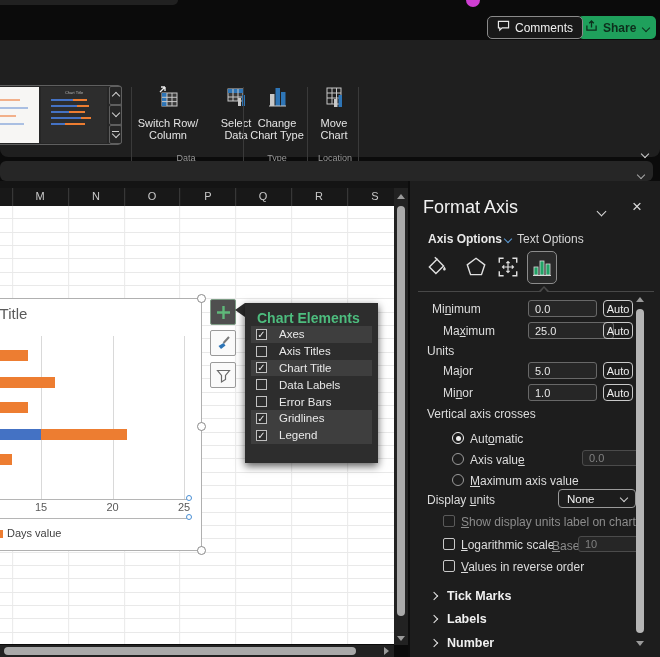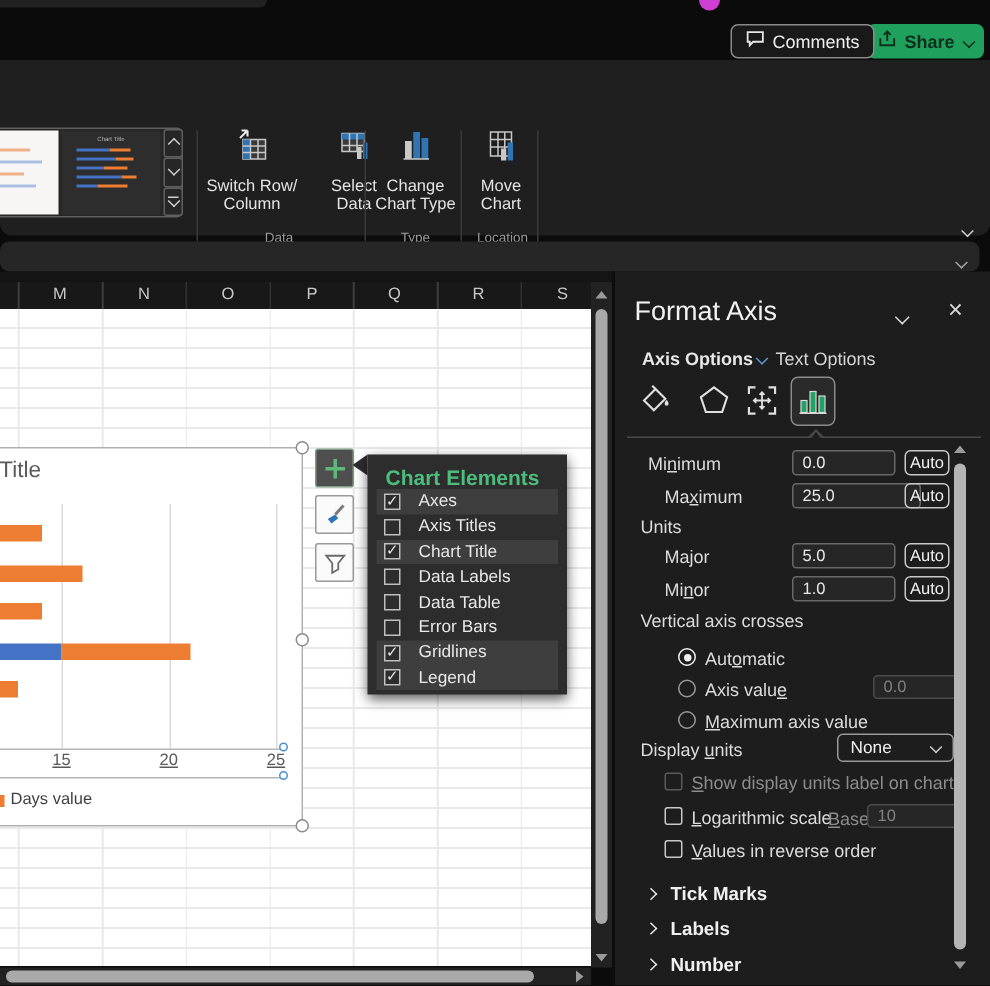--- a/index.html
+++ b/index.html
@@ -67,21 +67,21 @@
   .tri.down  { border-left:4px solid transparent; border-right:4px solid transparent; border-top:5px solid #9a9a9a; }
   .tri.right { border-top:4px solid transparent; border-bottom:4px solid transparent; border-left:5px solid #9a9a9a; }
   .sep-col { left:408px; top:181px; width:2px; height:476px; background:#0d0d0d; }
 
   
   .chart { left:-60px; top:298px; width:262px; height:253px; background:#fff; border:1px solid #b0b0b0; }
   .chart-title { position:absolute; left:18px; top:6px; font-size:15px; color:#5a5a5a; white-space:nowrap; }
   .gridline { position:absolute; top:37px; width:1px; height:163px; background:#d9d9d9; }
   .bar { position:absolute; height:11px; }
   .axis-line { position:absolute; left:0; width:249px; height:1px; background:#b5b5b5; }
-  .ticklab { position:absolute; top:202px; width:22px; margin-left:-11px; text-align:center; font-size:11px; color:#595959;text-decoration:underline; }
+  .ticklab { position:absolute; top:202px; width:22px; margin-left:-11px; text-align:center; font-size:11px; color:#595959; }
   .legend-sq { position:absolute; left:53px; top:231px; width:9px; height:8px; }
   .legend-tx { position:absolute; left:66px; top:228px; font-size:11px; color:#3f3f3f; }
   .handle { width:9px; height:9px; border-radius:50%; background:#fff; border:1.5px solid #8a8a8a; }
   .bhandle { width:6px; height:6px; border-radius:50%; background:#fff; border:1.2px solid #4a8fd4; }
 
   
   .side-btn { left:210px; width:26px; height:26px; border-radius:2px; display:flex; align-items:center; justify-content:center; }
   .plus-btn { background:#4f4f4f; border:1.5px solid #7d9c85; }
   .white-btn { background:#fafafa; border:1px solid #9a9a9a; }
 
@@ -344,24 +344,20 @@
         <div class="ce-row on">
           <span class="ce-box">✓</span>
           <span class="ce-lab">Chart Title</span>
         </div>
         <div class="ce-row">
           <span class="ce-box"></span>
           <span class="ce-lab">Data Labels</span>
         </div>
         <div class="ce-row">
           <span class="ce-box"></span>
-          <span class="ce-lab">Data Table</span>
-        </div>
-        <div class="ce-row">
-          <span class="ce-box"></span>
           <span class="ce-lab">Error Bars</span>
         </div>
         <div class="ce-row on">
           <span class="ce-box">✓</span>
           <span class="ce-lab">Gridlines</span>
         </div>
         <div class="ce-row on">
           <span class="ce-box">✓</span>
           <span class="ce-lab">Legend</span>
         </div>

